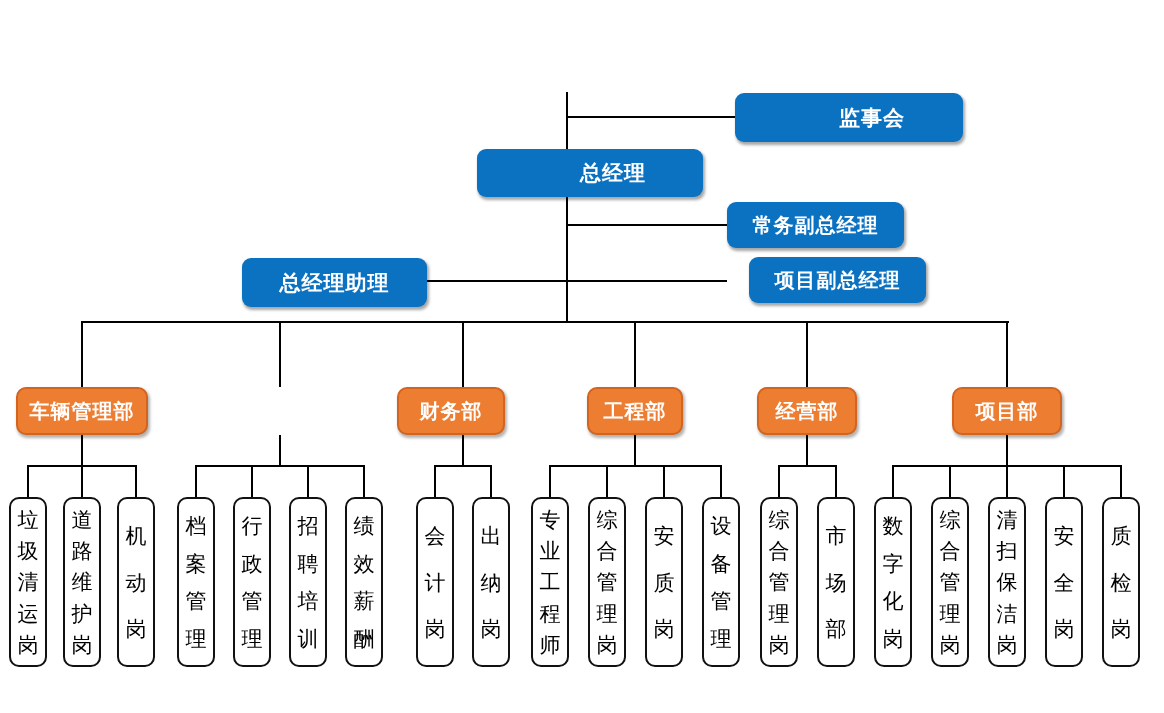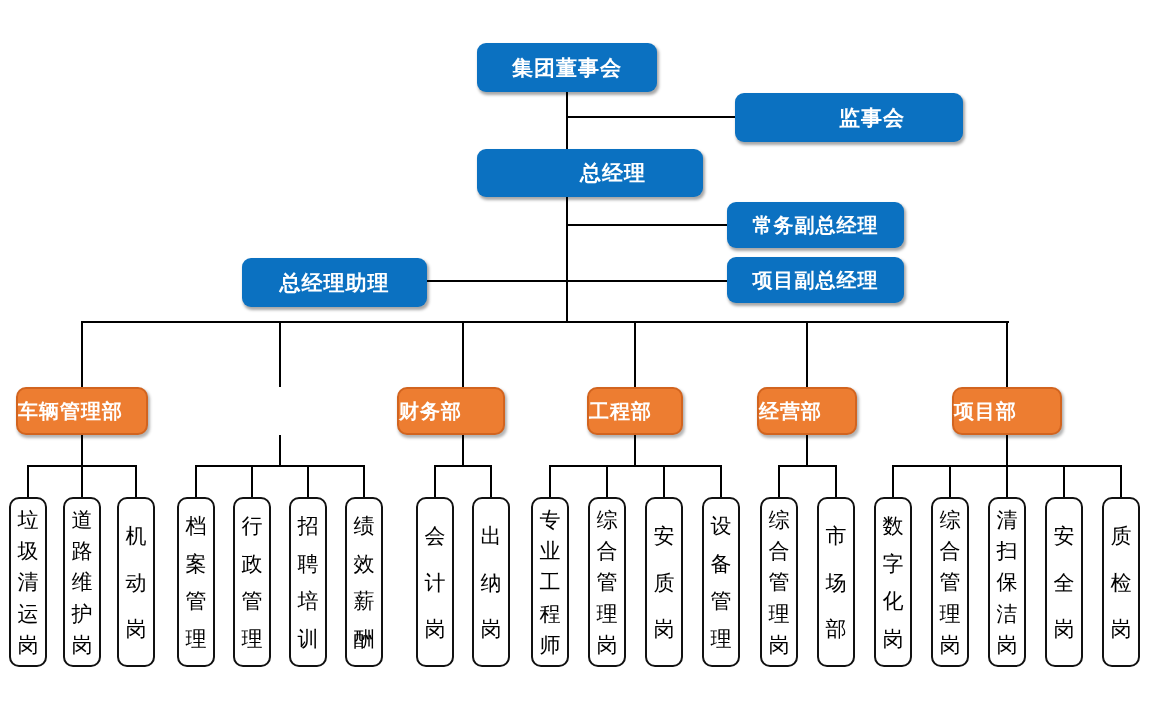--- a/index.html
+++ b/index.html
@@ -30,20 +30,21 @@
   }
   .orangebox {
     position: absolute;
     background: #ED7D31;
     color: #ffffff;
     border: 2px solid #D2641F;
     border-radius: 10px;
     box-sizing: border-box;
     display: flex;
     align-items: center;
+    justify-content: center;
     font-size: 20px;
     font-weight: 700;
     letter-spacing: 1px;
     box-shadow: 1.5px 2.5px 3px rgba(0,0,0,0.3);
     top: 387px;
     height: 48px;
   }
   .posbox {
     position: absolute;
     background: #ffffff;
@@ -113,37 +114,34 @@
   <div class="line" style="left:663px;  top:465px; width:2px; height:32px;"></div>
   <div class="line" style="left:720px;  top:465px; width:2px; height:32px;"></div>
   <div class="line" style="left:778px;  top:465px; width:2px; height:32px;"></div>
   <div class="line" style="left:835px;  top:465px; width:2px; height:32px;"></div>
   <div class="line" style="left:892px;  top:465px; width:2px; height:32px;"></div>
   <div class="line" style="left:949px;  top:465px; width:2px; height:32px;"></div>
   <div class="line" style="left:1006px; top:465px; width:2px; height:32px;"></div>
   <div class="line" style="left:1063px; top:465px; width:2px; height:32px;"></div>
   <div class="line" style="left:1120px; top:465px; width:2px; height:32px;"></div>
 
-  <div class="bluebox" style="left:477px; top:43px; width:180px; height:49px;">
-    <span>集团董事会</span>
-  </div>
 
   <div class="bluebox" style="left:735px; top:93px; width:182px; height:49px;padding-left:46px;">
     <span>监事会</span>
   </div>
 
   <div class="bluebox" style="left:477px; top:149px; width:180px; height:48px;padding-left:46px;">
     <span>总经理</span>
   </div>
 
   <div class="bluebox" style="left:727px; top:202px; width:177px; height:46px; font-size:20px;">
     <span>常务副总经理</span>
   </div>
 
-  <div class="bluebox" style="left:727px; top:257px; width:177px; height:46px; font-size:20px;">
+  <div class="bluebox" style="left:749px; top:257px; width:177px; height:46px; font-size:20px;">
     <span>项目副总经理</span>
   </div>
 
   <div class="bluebox" style="left:242px; top:258px; width:185px; height:49px;">
     <span>总经理助理</span>
   </div>
 
   <div class="orangebox" style="left:16px; width:132px;">
     <span>车辆管理部</span>
   </div>

